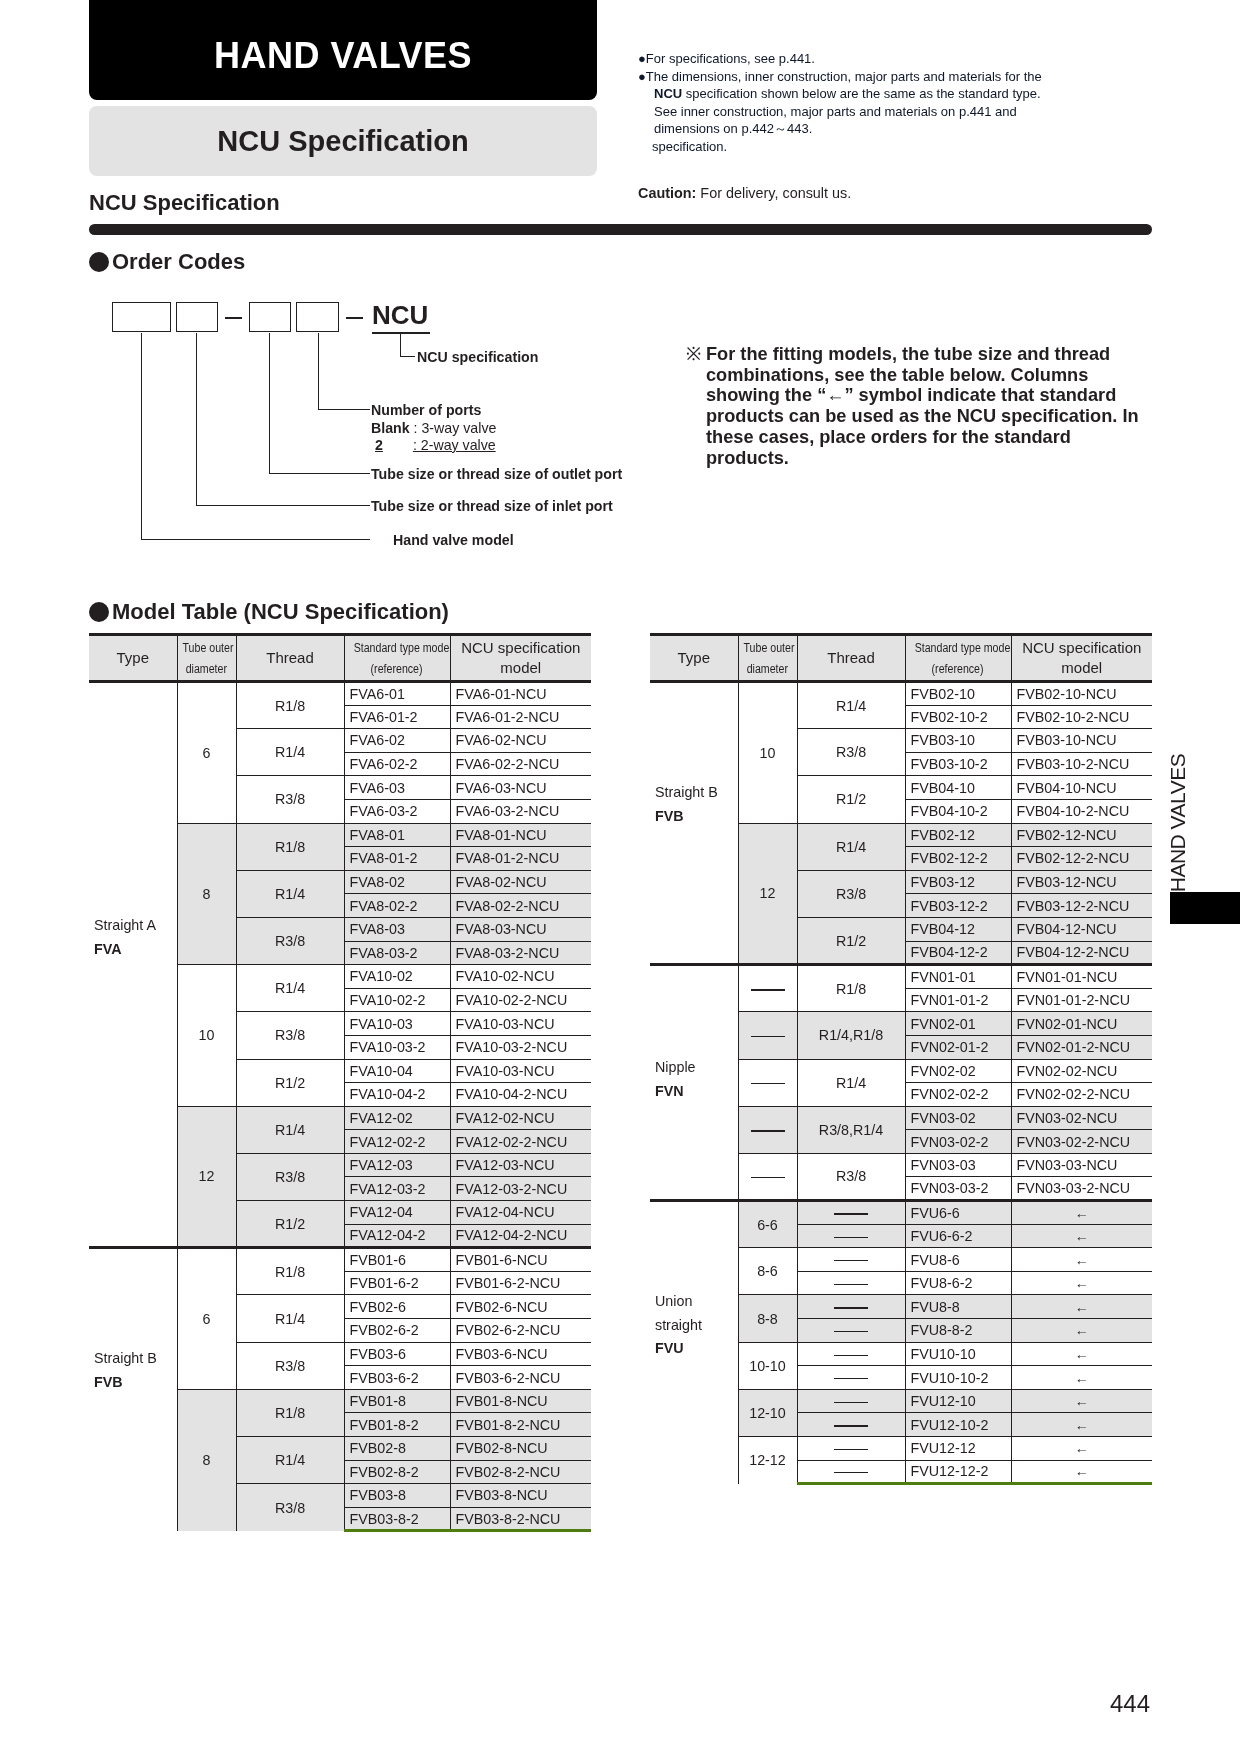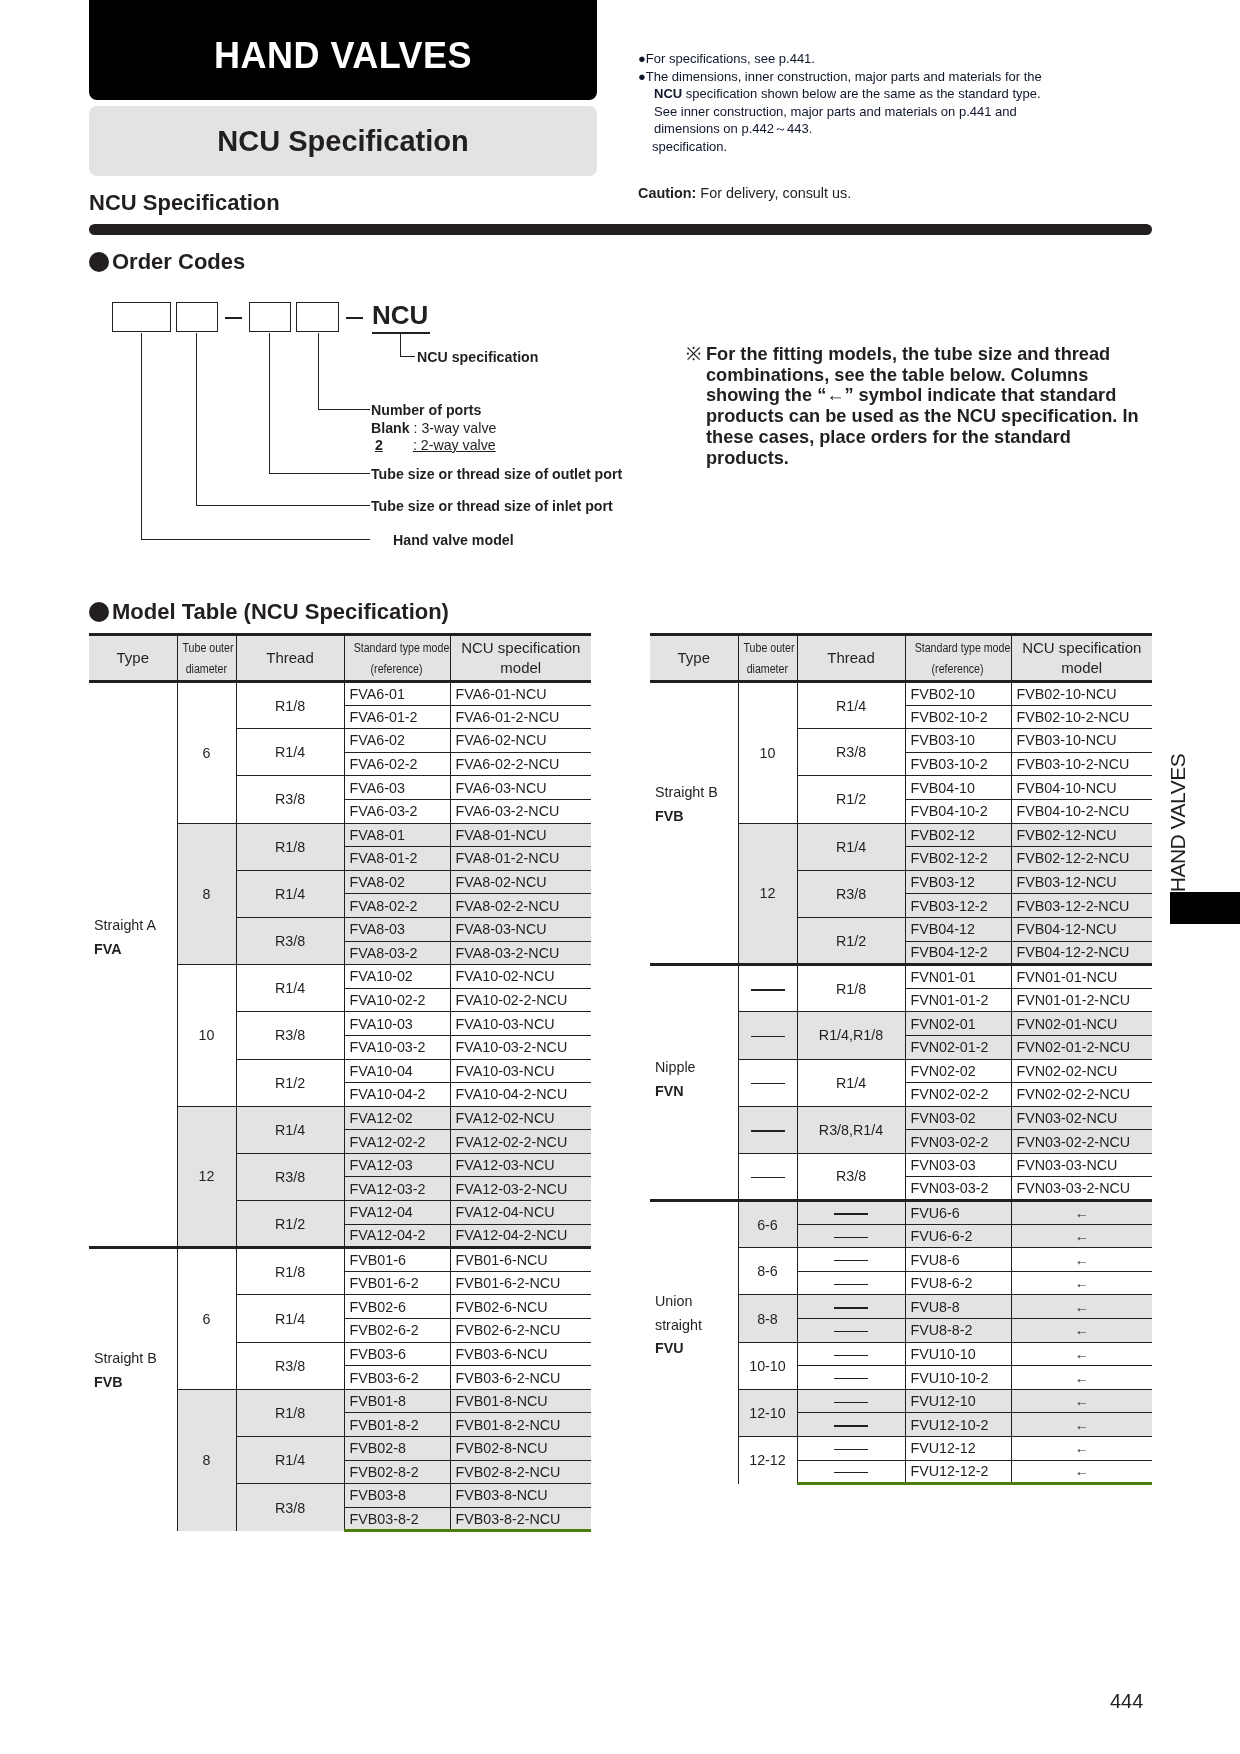--- a/index.html
+++ b/index.html
@@ -47,21 +47,21 @@
   table.mt td.m { padding-left: 5px; }
   table.mt tr.grp td.type { border-top: 3px solid #231f20; }
   table.mt tbody tr.last td { border-bottom: 3px solid #4d7c0f; }
   .sh { background: #e3e3e3; }
   .dash { display: inline-block; width: 34px; height: 1.2px; background: #231f20; vertical-align: middle; }
   .arrow { font-size: 14px; }
 
   .side-label { position: absolute; left: 1166px; top: 760px; width: 24px; height: 126px; }
   .side-label span { position: absolute; left: 50%; top: 50%; transform: translate(-50%, -50%) rotate(-90deg); white-space: nowrap; font-size: 21px; letter-spacing: -0.5px; transform-origin: center; color: #231f20; }
   .side-tab { position: absolute; left: 1170px; top: 892px; width: 70px; height: 32px; background: #000; }
-  .page-num { position: absolute; left: 1110px; top: 1690px; font-size: 20px; color: #231f20; }
+  .page-num { position: absolute; left: 1110px; top: 1690px; font-size: 24px; color: #231f20; }
 </style>
 </head>
 <body>
 
 <div class="title-black">HAND VALVES</div>
 <div class="title-gray">NCU Specification</div>
 <div class="sec-heading">NCU Specification</div>
 <div class="rule"></div>
 
 <div class="notes">

